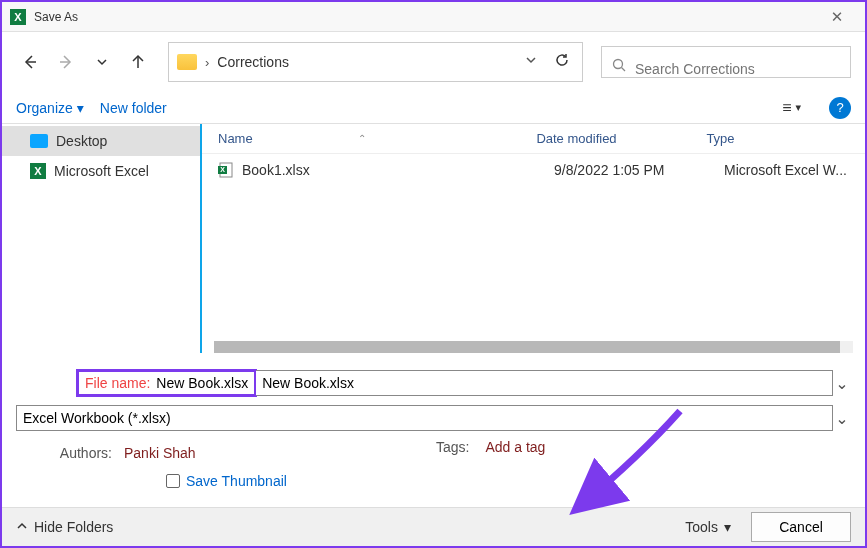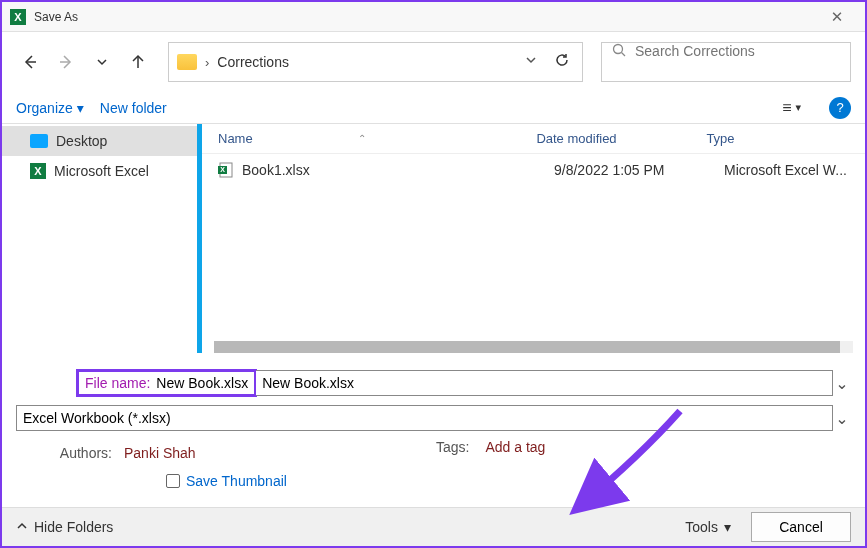--- a/index.html
+++ b/index.html
@@ -11,52 +11,52 @@
     .close-btn { width: 40px; height: 28px; display: flex; align-items: center; justify-content: center; color: #666; cursor: pointer; font-size: 15px; }
     
     .navbar { height: 60px; display: flex; align-items: center; padding: 14px; gap: 8px; }
     .nav-btn { width: 28px; height: 28px; display: flex; align-items: center; justify-content: center; color: #333; cursor: pointer; }
     .addressbar { flex: 1; height: 40px; border: 1px solid #ccc; display: flex; align-items: center; padding: 0 8px; margin-left: 8px; gap: 8px; }
     .folder-icon { width: 20px; height: 16px; background: linear-gradient(#ffd75e, #f9c23c); border-radius: 2px; }
     .breadcrumb-sep { color: #555; font-size: 13px; }
     .breadcrumb-text { color: #333; font-size: 14px; flex: 1; }
     .addr-dropdown { color: #555; cursor: pointer; margin-right: 8px; }
     .refresh-btn { color: #333; cursor: pointer; margin-right: 4px; }
-    .searchbox { width: 250px; height: 40px; border: 1px solid #ccc; display: flex; align-items: flex-start; padding: 0 10px; gap: 8px; margin-left: 10px; }
+    .searchbox { width: 250px; height: 32px; border: 1px solid #ccc; display: flex; align-items: flex-end; padding: 0 10px; gap: 8px; margin-left: 10px; }
     .search-icon { color: #888; }
     .search-input { border: none; outline: none; font-size: 14px; color: #666; flex: 1; }
     
     .toolbar { height: 32px; display: flex; align-items: center; padding: 0 14px; gap: 16px; border-bottom: 1px solid #e0e0e0; }
     .toolbar-link { color: #0066cc; font-size: 14px; cursor: pointer; display: flex; align-items: flex-end; gap: 4px; }
     .toolbar-spacer { flex: 1; }
     .view-btn { color: #333; cursor: pointer; display: flex; align-items: center; gap: 4px; font-size: 16px; }
     .help-btn { width: 22px; height: 22px; border-radius: 50%; background: #0078d4; color: #fff; display: flex; align-items: center; justify-content: center; font-size: 13px; cursor: pointer; margin-left: 12px; }
     
     .content { flex: 1; display: flex; overflow: hidden; }
-    .sidebar { width: 200px; border-right: 5px solid #0ea5e9; padding-top: 2px; }
+    .sidebar { width: 200px; border-right: 2px solid #0ea5e9; padding-top: 2px; }
     .sidebar-item { height: 30px; display: flex; align-items: center; padding: 0 12px 0 28px; gap: 8px; cursor: pointer; font-size: 14px; color: #333; }
     .sidebar-item.selected { background: #e0e0e0; }
     .desktop-icon { width: 18px; height: 14px; background: #0aa5ff; border-radius: 2px; }
     .excel-icon-sm { width: 16px; height: 16px; }
     
     .filelist { flex: 1; display: flex; flex-direction: column; overflow: hidden; }
     .columns { height: 30px; display: flex; align-items: center; padding: 0 16px; font-size: 13px; color: #34568b; border-bottom: 1px solid #eee; }
     .col-name { width: 320px; display: flex; align-items: center; gap: 8px; }
     .col-date { width: 170px; }
     .col-type { flex: 1; }
     .sort-up { font-size: 10px; color: #888; }
     .filerows { flex: 1; overflow-y: auto; }
     .filerow { height: 32px; display: flex; align-items: center; padding: 0 16px; font-size: 14px; color: #333; cursor: pointer; }
     .file-icon { width: 16px; height: 16px; margin-right: 8px; }
     .scrollbar { height: 12px; background: #f0f0f0; margin: 0 12px; }
     .scrollbar-thumb { height: 100%; width: 98%; background: #b8b8b8; }
     
     .form-area { padding: 16px 14px 8px 14px; background: #fff; }
     .form-row { display: flex; align-items: center; margin-bottom: 8px; }
-    .form-label { width: 140px; text-align: right; padding-right: 10px; font-size: 14px; color: #a21caf; }
+    .form-label { width: 140px; text-align: right; padding-right: 10px; font-size: 14px; color: #ef4444; }
     .form-input { flex: 1; height: 26px; border: 1px solid #888; padding: 0 6px; font-size: 14px; }
     .form-dropdown { width: 18px; text-align: center; color: #555; cursor: pointer; }
     .highlight-filename { border: 3px solid #7c3aed; padding: 3px 6px; display: inline-flex; align-items: center; }
     .highlight-filename .form-label { width: auto; padding-right: 6px; }
     .meta-row { display: flex; padding: 6px 0 0 36px; gap: 12px; align-items: center; font-size: 14px; }
     .meta-label { color: #555; }
     .meta-link { color: #7f1d1d; cursor: pointer; }
     .meta-row2 { display: flex; padding-left: 300px; gap: 16px; font-size: 14px; margin-top: -22px; }
     .thumb-row { display: flex; align-items: center; gap: 6px; padding: 18px 0 10px 150px; font-size: 14px; color: #0066cc; }
     .checkbox { width: 14px; height: 14px; border: 1px solid #666; border-radius: 2px; }

